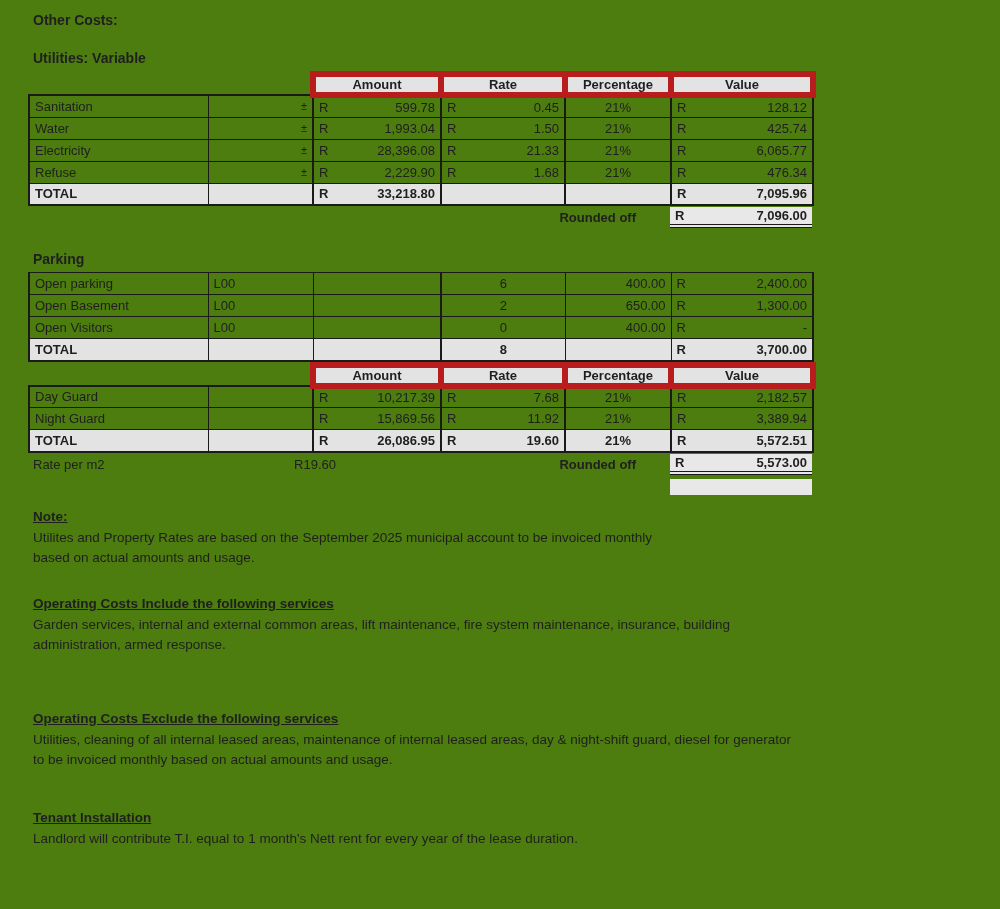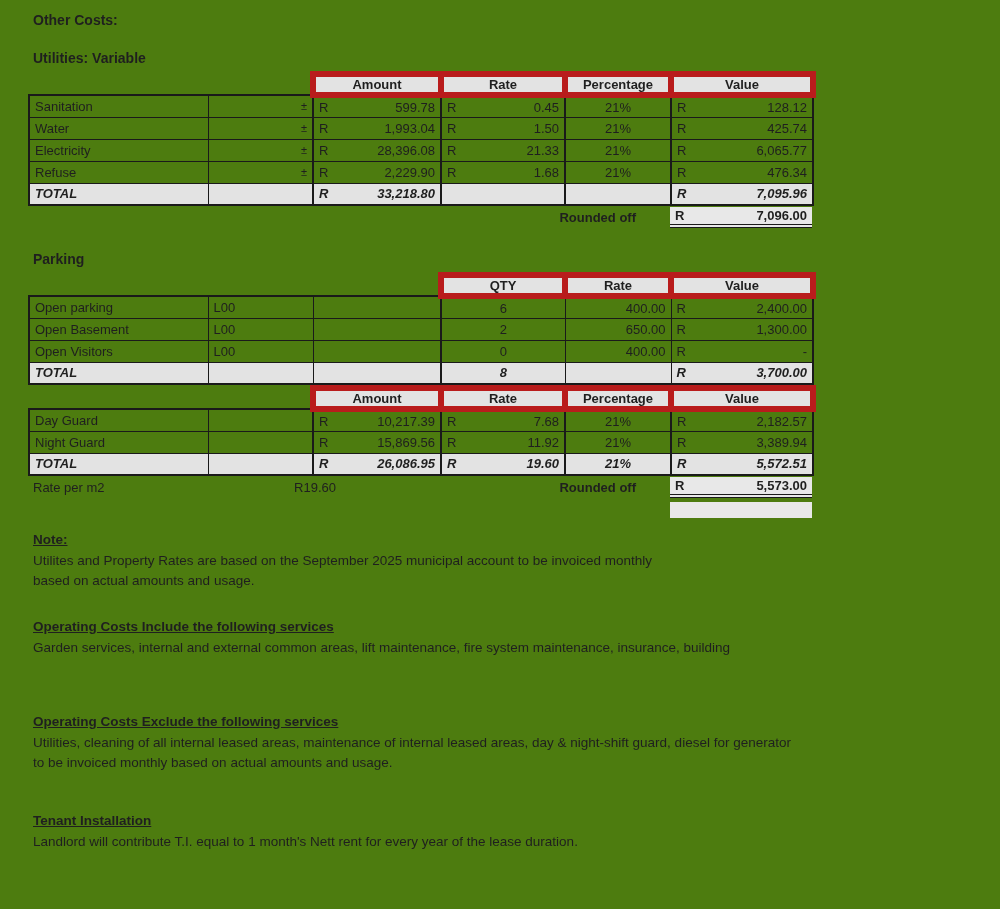--- a/index.html
+++ b/index.html
@@ -18,21 +18,21 @@
   table.cost col.c5 { width:106px; } table.cost col.c6 { width:142px; }
 
   td.hblank { border:0; border-bottom:2px solid #1a1a1a; background:transparent; height:21px; }
   th.hcell {
     border:6px solid #b91c1c; background:#e3e3e3;
     font-size:13px; font-weight:bold; text-align:center; height:21px; padding:0 4px;
   }
   td.c { border:1px solid #1a1a1a; height:22px; font-size:13px; padding:0; vertical-align:middle; }
   td.c.first { border-left:2px solid #1a1a1a; }
   td.c.last  { border-right:2px solid #1a1a1a; }
-  tr.lastrow td.c { border-bottom:2px solid #1a1a1a;font-style:italic; }
+  tr.lastrow td.c { border-bottom:2px solid #1a1a1a; }
   td.bl2 { border-left-width:2px; }
   tr.total td.c { background:#e3e3e3; font-weight:bold; }
 
   .cell { display:flex; align-items:center; justify-content:space-between; padding:0 5px; height:100%; }
   .cell .n { text-align:right; }
   .cell.center { justify-content:center; }
   .cell.right  { justify-content:flex-end; }
   .cell.left   { justify-content:flex-start; }
   .mark { font-size:11px; }
 
@@ -255,26 +255,20 @@
   <table class="cost">
     <colgroup>
         <col class="c1">
         <col class="c2">
         <col class="c3">
         <col class="c4">
         <col class="c5">
         <col class="c6">
       </colgroup>
     <tbody>
-        <tr>
-      <td class="hblank" colspan="3"></td>
-      <th class="hcell">QTY</th>
-      <th class="hcell">Rate</th>
-      <th class="hcell">Value</th>
-    </tr>
     <tr>
       <td class="c first">
             <div class="cell left">
               <span>Open parking</span>
             </div>
           </td>
       <td class="c">
             <div class="cell left">
               <span>L00</span>
             </div>
@@ -506,20 +500,21 @@
 
   <div class="note-h">Note:</div>
   <div class="note-p">
     <div>Utilites and Property Rates are based on the September 2025 municipal account to be invoiced monthly</div>
     <div>based on actual amounts and usage.</div>
   </div>
 
   <div class="note-h mt28">Operating Costs Include the following services</div>
   <div class="note-p">
     <div>Garden services, internal and external common areas, lift maintenance, fire system maintenance, insurance, building</div>
+    <div>administration, armed response.</div>
   </div>
 
   <div class="note-h mt36">Operating Costs Exclude the following services</div>
   <div class="note-p">
     <div>Utilities, cleaning of all internal leased areas, maintenance of internal leased areas, day &amp; night-shift guard, diesel for generator</div>
     <div>to be invoiced monthly based on actual amounts and usage.</div>
   </div>
 
   <div class="note-h mt40">Tenant Installation</div>
   <div class="note-p">

